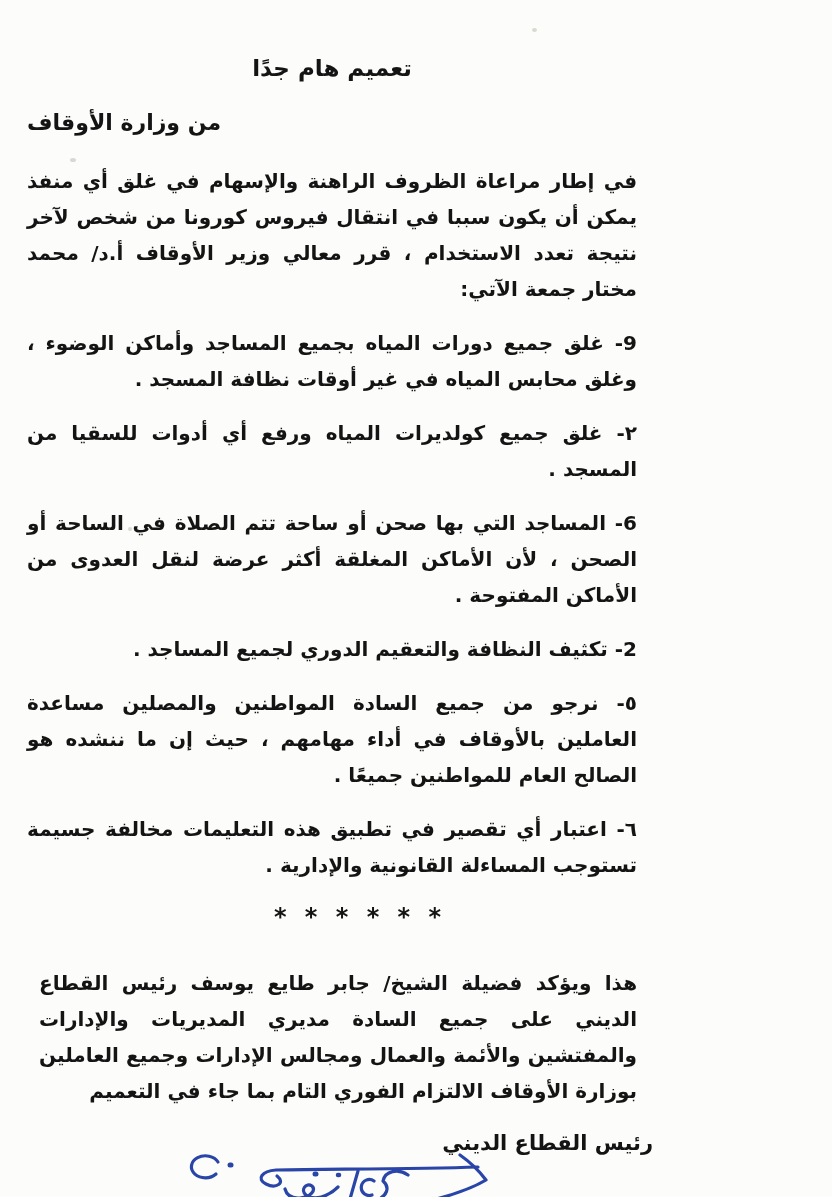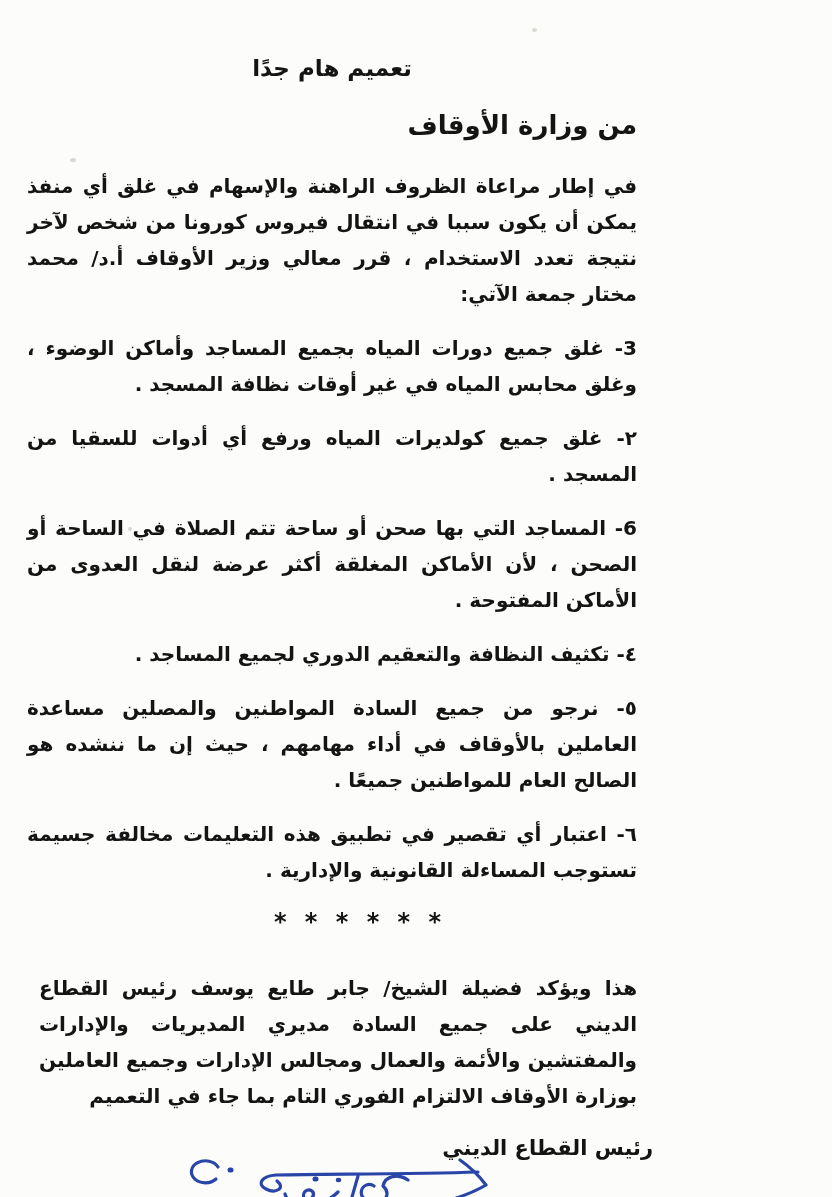--- a/index.html
+++ b/index.html
@@ -23,22 +23,22 @@
     padding: 54px 27px 0 27px;
     direction: rtl;
   }
   .doc-title {
     font-size: 23px;
     text-align: center;
     margin: 0;
     line-height: 1.25;
   }
   .doc-subtitle {
-    font-size: 26px;
-    text-align: right;
+    font-size: 22px;
+    text-align: left;
     margin: 26px 0 0 0;
     line-height: 1.25;
   }
   .para {
     font-size: 20px;
     line-height: 1.8;
     text-align: justify;
     margin: 27px 0 0 0;
   }
   .item {
@@ -91,24 +91,24 @@
 </head>
 <body>
 
 <div class="page" lang="ar">
 
   <h1 class="doc-title">تعميم هام جدًا</h1>
   <h2 class="doc-subtitle">من وزارة الأوقاف</h2>
 
   <p class="para">في إطار مراعاة الظروف الراهنة والإسهام في غلق أي منفذ يمكن أن يكون سببا في انتقال فيروس كورونا من شخص لآخر نتيجة تعدد الاستخدام ، قرر معالي وزير الأوقاف أ.د/ محمد مختار جمعة الآتي:</p>
 
-  <p class="item">3- غلق جميع دورات المياه بجميع المساجد وأماكن الوضوء ، وغلق محابس المياه في غير أوقات نظافة المسجد .</p>
+  <p class="item">9- غلق جميع دورات المياه بجميع المساجد وأماكن الوضوء ، وغلق محابس المياه في غير أوقات نظافة المسجد .</p>
   <p class="item">٢- غلق جميع كولديرات المياه ورفع أي أدوات للسقيا من المسجد .</p>
   <p class="item">6- المساجد التي بها صحن أو ساحة تتم الصلاة في الساحة أو الصحن ، لأن الأماكن المغلقة أكثر عرضة لنقل العدوى من الأماكن المفتوحة .</p>
-  <p class="item">٤- تكثيف النظافة والتعقيم الدوري لجميع المساجد .</p>
+  <p class="item">2- تكثيف النظافة والتعقيم الدوري لجميع المساجد .</p>
   <p class="item">٥- نرجو من جميع السادة المواطنين والمصلين مساعدة العاملين بالأوقاف في أداء مهامهم ، حيث إن ما ننشده هو الصالح العام للمواطنين جميعًا .</p>
   <p class="item">٦- اعتبار أي تقصير في تطبيق هذه التعليمات مخالفة جسيمة تستوجب المساءلة القانونية والإدارية .</p>
 
   <div class="separator">* * * * * *</div>
 
   <p class="closing">هذا ويؤكد فضيلة الشيخ/ جابر طايع يوسف رئيس القطاع الديني على جميع السادة مديري المديريات والإدارات والمفتشين والأئمة والعمال ومجالس الإدارات وجميع العاملين بوزارة الأوقاف الالتزام الفوري التام بما جاء في التعميم</p>
 
   <div class="sign-block">
     <div class="sign-title">رئيس القطاع الديني</div>
 

